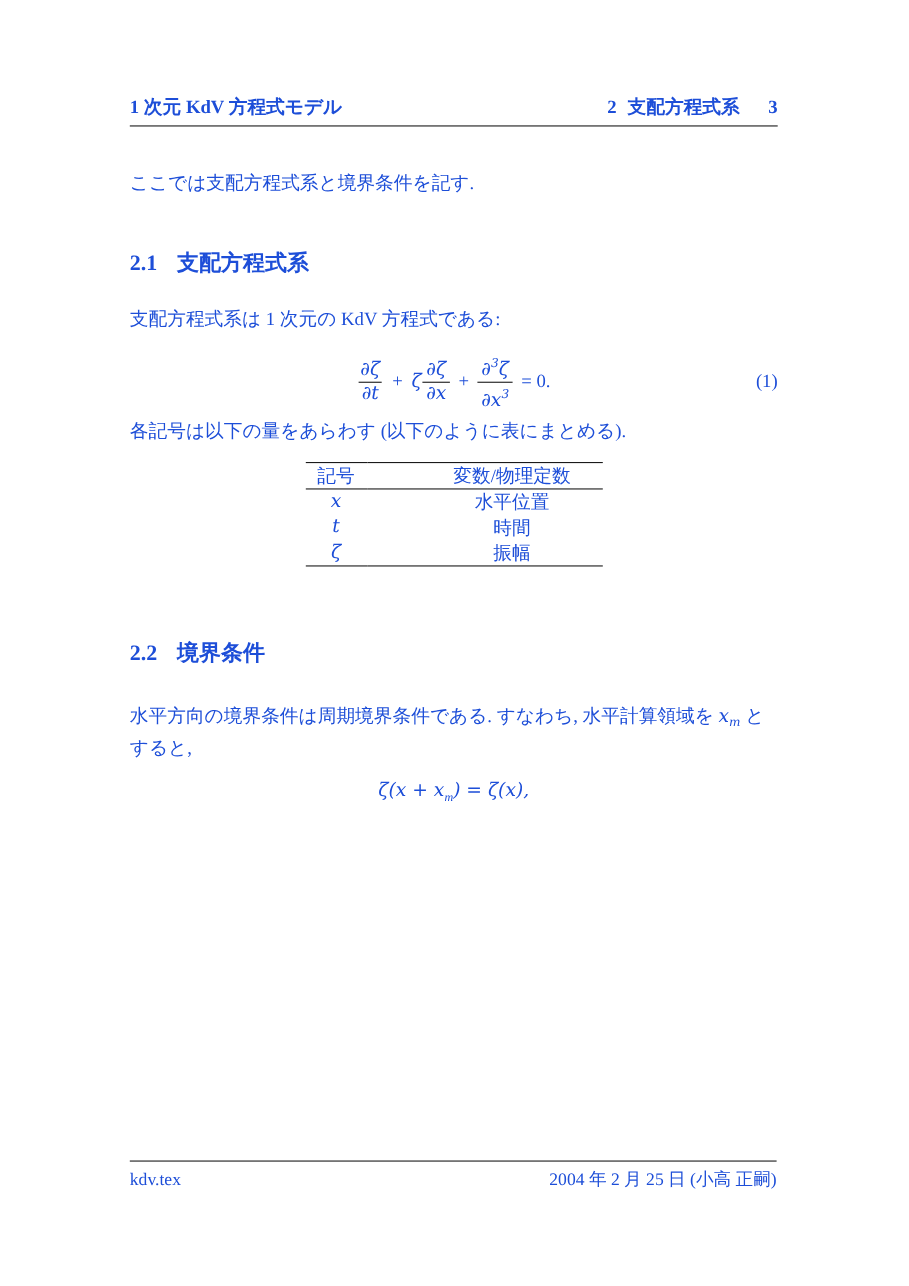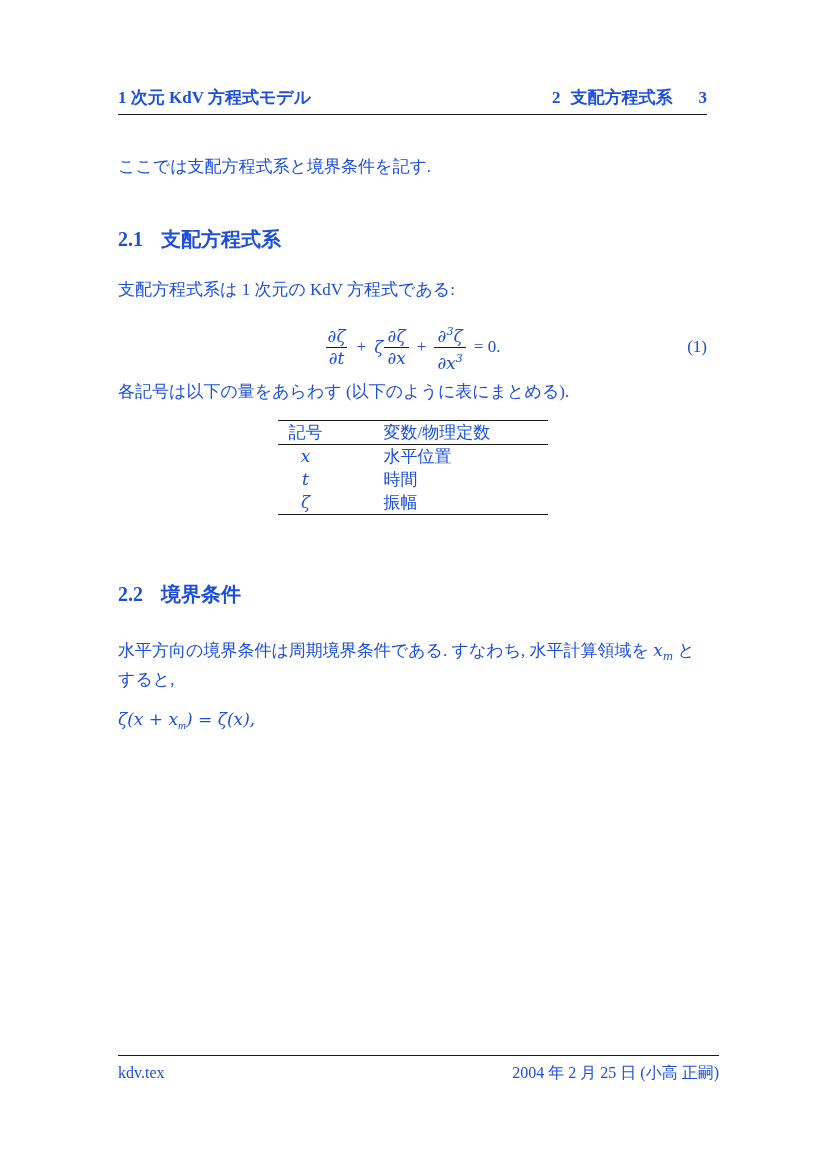--- a/index.html
+++ b/index.html
@@ -122,47 +122,47 @@
     border-bottom: 1.5px solid #1a1a1a;
   }
   .symtable th, .symtable td {
     font-weight: normal;
     font-size: 17px;
     line-height: 23px;
     padding: 0;
   }
   .symtable thead th { border-bottom: 1px solid #1a1a1a; }
   .col-sym  { width: 56px; text-align: center; }
-  .col-desc { width: 164px; text-align: left; padding-left: 50px !important; }
+  .col-desc { width: 164px; text-align: center; padding-left: 50px !important; }
   .symtable td.col-sym {
     font-style: italic;
     font-family: "DejaVu Serif", "Liberation Serif", serif;
   }
   .tbl-caption {
     margin-top: 26px;
     text-align: center;
     font-size: 16px;
     line-height: 22px;
   }
   .sub2 { margin-top: 66px; }
   
   .eq2 {
     margin-top: 8px;
-    text-align: left;
+    text-align: center;
     line-height: 22px;
   }
   .eq2 .var {
     font-style: italic;
     font-family: "DejaVu Serif", "Liberation Serif", serif;
   }
   
   .runfoot {
     position: absolute;
     left: 118px;
-    right: 107px;
+    right: 120px;
     top: 1055px;
     border-top: 1px solid #1a1a1a;
     padding-top: 6px;
     display: flex;
     justify-content: space-between;
     font-size: 16px;
     line-height: 21px;
   }
 </style>
 </head>

